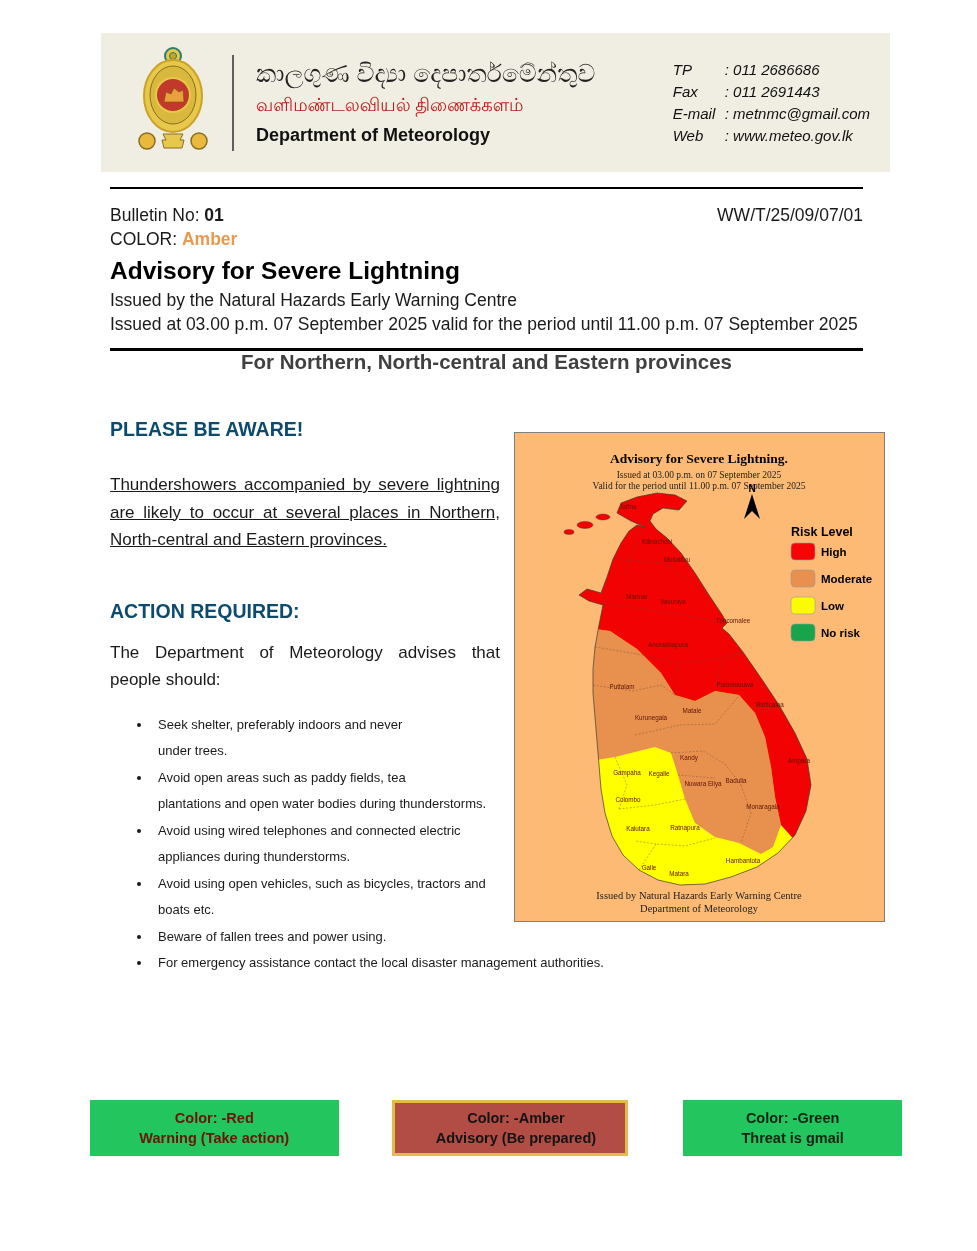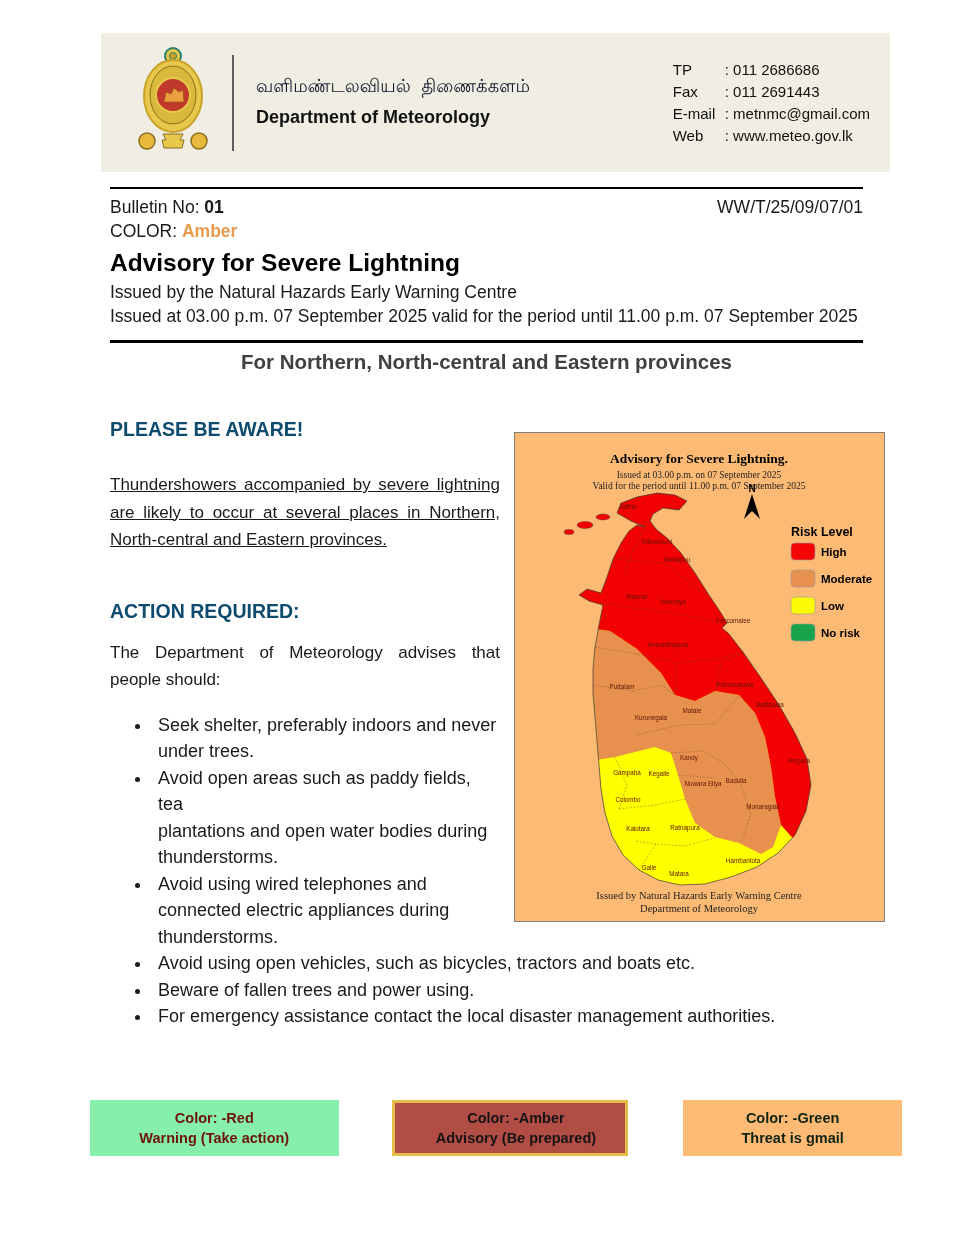--- a/index.html
+++ b/index.html
@@ -10,32 +10,32 @@
 
   
   .letterhead {
     position:absolute; left:101px; top:33px; width:789px; height:139px;
     background:#F0EDE2; display:flex; align-items:center;
   }
   .logo { margin-left:37px; width:70px; height:114px; flex:0 0 auto; }
   .lh-divider { width:2px; height:96px; background:#5f5f5f; margin:0 22px 0 24px; }
   .lh-titles { line-height:1.15; }
   .lh-sinhala { font-size:25px; color:#222; margin-bottom:7px; }
-  .lh-tamil { font-size:18px; color:#0f172a; margin-bottom:9px; font-family:Liberation Mono, monospace; }
+  .lh-tamil { font-size:18px; color:#b91c1c; margin-bottom:9px; font-family:Liberation Serif, serif; }
   .lh-english { font-size:18px; font-weight:bold; color:#111; }
   .lh-contacts { margin-left:auto; margin-right:20px; font-size:15px; line-height:22px; color:#111; }
-  .contact-row { display:flex; }
+  .contact-row { display:flex;font-style:italic; }
   .contact-label { width:52px; }
   .contact-value { white-space:nowrap; }
 
   
   .bulletin {
     position:absolute; left:110px; top:187px; width:753px;
     border-top:2px solid #000; border-bottom:3px solid #000;
-    padding:8px 0 12px 0;
+    padding:16px 0 12px 0;
   }
   .b-row1 { display:flex; justify-content:space-between; font-size:17.5px; }
   .b-bold { font-weight:bold; }
   .b-color { font-size:17.5px; margin-top:3px; }
   .amber-text { color:#E79A50; font-weight:bold; }
   .b-title { font-size:24.5px; font-weight:bold; margin:7px 0 3px 0; color:#000; }
   .b-line { font-size:17.5px; line-height:24px; }
 
   
   .region-heading {
@@ -50,21 +50,21 @@
     margin:32px -22px 8px 14px; background:#fdba74;
   }
   .content h3 { font-size:19.5px; font-weight:bold; margin:0; color:#0c4a6e; }
   .h-aware { margin-top:18px !important; }
   .content p { font-size:17px; line-height:27.5px; text-align:justify; margin:0; }
   .p1 { margin-top:30px !important;text-decoration:underline; }
   .p2 { margin-top:26px !important; font-weight:bold; }
   .h-action { margin-top:46px !important; }
   .p-intro { margin-top:16px !important; }
   .content ul { margin:18px 0 0 0; padding-left:42px; }
-  .content li { font-size:18px; line-height:26.5px; padding-left:6px; }
+  .content li { font-size:13px; line-height:26.5px; padding-left:6px; }
   .pre { white-space:pre-line; }
 
   
   .map-title  { font:bold 13.5px "Liberation Serif", serif; fill:#000; }
   .map-sub    { font:9.5px "Liberation Serif", serif; fill:#222; }
   .map-footer { font:10.5px "Liberation Serif", serif; fill:#222; }
   .north-n    { font:bold 10px "Liberation Sans", sans-serif; fill:#000; }
   .legend-title { font:bold 12.5px "Liberation Sans", sans-serif; fill:#000; }
   .legend-label { font:bold 11.5px "Liberation Sans", sans-serif; fill:#000; }
   .district-label { font:6.3px "Liberation Sans", sans-serif; fill:#5f1408; text-anchor:middle; }
@@ -72,43 +72,44 @@
   .district-lines { fill:none; stroke:#6b4a3a; stroke-width:0.55; stroke-dasharray:2 1.6; opacity:.75; }
   .isle { fill:#F20202; stroke:#3a3a3a; stroke-width:0.4; }
   .legend-swatch { stroke:#9a9a9a; stroke-width:0.6; }
 
   
   .color-boxes { position:absolute; left:90px; top:1100px; width:812px; display:flex; }
   .cbox {
     height:56px; display:flex; flex-direction:column; justify-content:center;
     text-align:center; font-weight:bold; font-size:14.5px; line-height:20px; box-sizing:border-box;
   }
-  .cbox-red   { width:250px; background:#86efac; color:#6E1309; }
+  .cbox-red   { width:250px; background:#22c55e; color:#6E1309; }
   .cbox-amber { width:238px; margin-left:53px; background:#B14D45; border:3px solid #E3BC4A; color:#141414;padding-left:12px; }
-  .cbox-green { width:220px; margin-left:55px; background:#fdba74; color:#102313; }
+  .cbox-green { width:220px; margin-left:55px; background:#22c55e; color:#102313; }
 </style>
 </head>
 <body>
 
 <div class="page">
 
   <header class="letterhead">
     <svg class="logo" viewBox="0 0 70 114">
       <circle cx="35" cy="10" r="8" fill="#E8C84A" stroke="#2E7D6B" stroke-width="2"></circle>
       <circle cx="35" cy="10" r="3.5" fill="#C9A227" stroke="#2E7D6B" stroke-width="1"></circle>
       <ellipse cx="35" cy="50" rx="29" ry="36" fill="#E8C84A" stroke="#C9A227" stroke-width="2"></ellipse>
       <ellipse cx="35" cy="49" rx="23" ry="29" fill="#D8B93E" stroke="#8a6d1f" stroke-width="1"></ellipse>
       <circle cx="35" cy="49" r="17" fill="#C0392B" stroke="#E8C84A" stroke-width="2"></circle>
       <path d="M26,56 L28,46 L33,48 L36,42 L41,46 L45,44 L46,56 Z" fill="#E8A13C" stroke="#8a4a10" stroke-width="0.6"></path>
       <circle cx="9" cy="95" r="8" fill="#E8B93C" stroke="#8a6d1f" stroke-width="1.5"></circle>
       <circle cx="61" cy="95" r="8" fill="#E8B93C" stroke="#8a6d1f" stroke-width="1.5"></circle>
       <path d="M25,88 h20 l-3,6 h4 l-2,8 h-18 l-2,-8 h4 Z" fill="#E8C84A" stroke="#8a6d1f" stroke-width="1"></path>
     </svg>
     <div class="lh-divider"></div>
     <div class="lh-titles">
+      <div class="lh-sinhala">කාලගුණ විද්‍යා දෙපාර්තමේන්තුව</div>
       <div class="lh-tamil">வளிமண்டலவியல் திணைக்களம்</div>
       <div class="lh-english">Department of Meteorology</div>
     </div>
     <div class="lh-contacts">
       <div class="contact-row">
         <span class="contact-label">TP</span>
         <span class="contact-value">: 011 2686686</span>
       </div>
       <div class="contact-row">
         <span class="contact-label">Fax</span>

